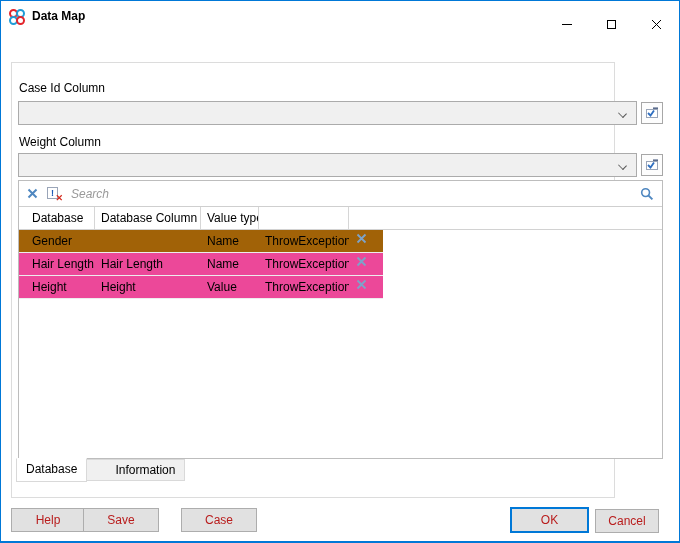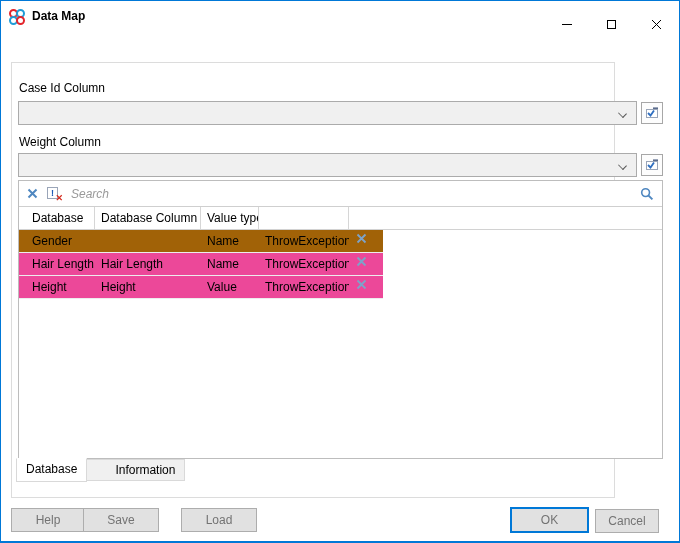--- a/index.html
+++ b/index.html
@@ -63,21 +63,21 @@
   .cell:nth-child(4){width:90px;}
   .cell:nth-child(5){width:34px;padding:3px 0 0 7px;}
   .delx{color:var(--row_icon_blue,#7da3c9);cursor:pointer;}
   
   .btabs{position:absolute;left:4px;top:396px;display:flex;align-items:flex-start;}
   .btab{height:22px;line-height:20px;padding:0 9px;background:#f0f0f0;border:1px solid #d9d9d9;white-space:nowrap;}
   .btab + .btab{margin-left:-1px;padding-left:28px;}
   .btab.active{background:#fff;border-top-color:#fff;height:24px;margin-top:-1px;position:relative;z-index:2;}
   
   .btn{position:absolute;height:24px;background:var(--button_face,#e1e1e1);border:1px solid #adadad;
-    font:12px "Liberation Sans",sans-serif;color:#737373;padding:0;}
+    font:12px "Liberation Sans",sans-serif;color:#b91c1c;padding:0;}
   .btn-help{left:10px;top:507px;width:74px;}
   .btn-save{left:82px;top:507px;width:76px;}
   .btn-load{left:180px;top:507px;width:76px;}
   .btn-ok{left:509px;top:506px;width:79px;height:26px;border:2px solid var(--accent,#0078d7);}
   .btn-cancel{left:594px;top:508px;width:64px;}
 </style>
 </head>
 <body>
 
 <div class="window">
@@ -198,16 +198,16 @@
 
     <div class="btabs">
 
     <div class="btab active">Database</div>
         <div class="btab normal">Information</div>
       </div>
   </div>
 
   <button class="btn btn-help">Help</button>
   <button class="btn btn-save">Save</button>
-  <button class="btn btn-load">Load</button>
+  <button class="btn btn-load">Case</button>
   <button class="btn btn-ok">OK</button>
   <button class="btn btn-cancel">Cancel</button>
 </div>
 
 </body></html>

